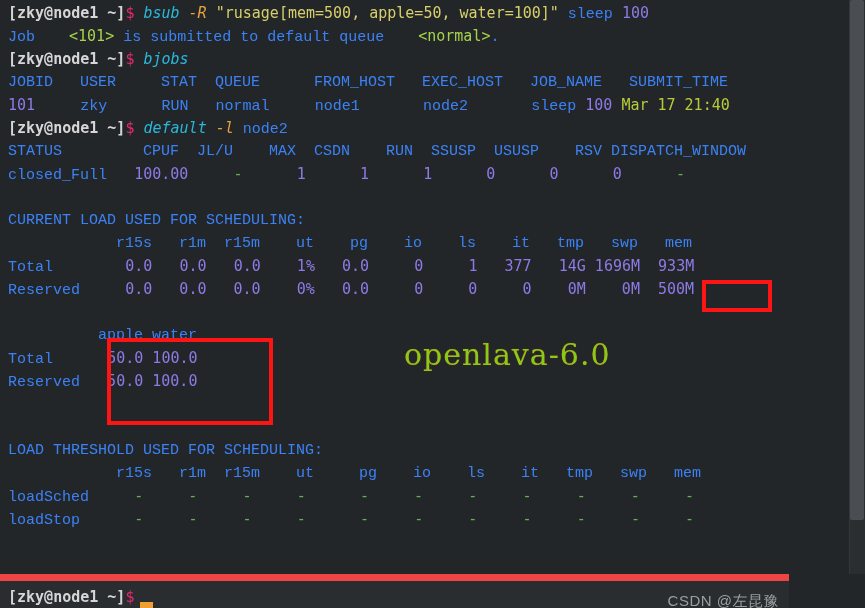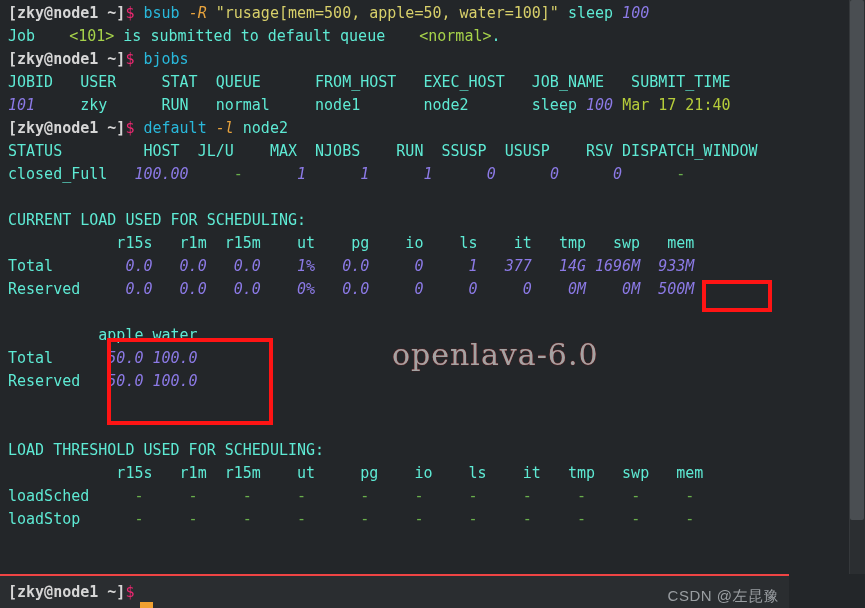--- a/index.html
+++ b/index.html
@@ -31,27 +31,27 @@
   }
   .line {
     white-space:pre;
     height:23px;
     line-height:23px;
     letter-spacing:0px;
   }
   .blank { height:23px; }
 
   
-  .c-white   { color:#5eead4; }
+  .c-white   { color:#3b82f6;font-family:Liberation Mono, monospace; }
   .c-dim     { color:#d6d6d6;font-weight:bold; }
-  .c-cyan    { color:#29b8db; }
+  .c-cyan    { color:#29b8db;font-style:italic; }
   .c-magenta { color:#e8276f; }
   .c-orange  { color:#e8a33d; font-style:italic; }
   .c-yellow  { color:#d7cf6a; }
-  .c-purple  { color:#8c7ae6;font-style:italic; }
+  .c-purple  { color:#8c7ae6; }
   .c-green   { color:#6ab04c; }
   .c-lgreen  { color:#a6d24a;margin-left:25px; }
   .c-ygreen  { color:#b5cc3a; }
 
   
   .scrollbar-track {
     position:absolute;
     right:0; top:0;
     width:16px; height:574px;
     background:#2b2e31;
@@ -64,21 +64,21 @@
     background:#4a4e52;
     border-radius:2px;
   }
 
   
   .bottom-bar {
     position:absolute;
     left:0; bottom:0;
     width:789px; height:34px;
     background:#2a2d30;
-    border-top:2px solid #ef4444;
+    border-top:7px solid #ef4444;
   }
   .bottom-prompt {
     position:absolute;
     left:8px; top:5px;
     white-space:pre;
     font-size:15px;
     line-height:23px;
   }
   .cursor-block {
     position:absolute;
@@ -100,25 +100,25 @@
     position:absolute;
     border:4px solid #ff1414;
     pointer-events:none;
   }
   #box-mem  { left:702px; top:280px; width:70px; height:32px; }
   #box-res  { left:107px; top:338px; width:166px; height:87px; }
 
   
   .openlava-mark {
     position:absolute;
-    left:392px; top:343px;
+    left:404px; top:343px;
     font-family:"DejaVu Serif","Liberation Serif",serif;
     font-size:30px;
     letter-spacing:1px;
-    color:#a3a3a3;
+    color:#84cc16;
     text-shadow:0 0 1px #c02020;
   }
 </style>
 </head>
 <body>
 
 <div id="terminal">
 
   <div class="scroll-area">
 
@@ -128,21 +128,21 @@
 
     <div class="line"><span class="c-dim">[zky@node1 ~]</span><span class="c-magenta">$</span><span class="c-white"> </span><span class="c-cyan">bjobs</span></div>
 
     <div class="line c-white">JOBID   USER     STAT  QUEUE      FROM_HOST   EXEC_HOST   JOB_NAME   SUBMIT_TIME</div>
 
     <div class="line"><span class="c-purple">101</span><span>     </span><span class="c-white">zky</span><span>      </span><span class="c-white">RUN</span><span>   </span><span class="c-white">normal</span><span>     </span><span class="c-white">node1</span><span>       </span><span class="c-white">node2</span><span>       </span><span class="c-white">sleep</span><span> </span><span class="c-purple">100</span><span> </span><span class="c-ygreen">Mar 17 21:40</span></div>
 
     <div class="line"><span class="c-dim">[zky@node1 ~]</span><span class="c-magenta">$</span><span class="c-white"> </span><span class="c-cyan">default</span><span class="c-white"> </span><span class="c-orange">-l</span><span class="c-white"> </span><span class="c-white">node2</span></div>
 
 
-    <div class="line c-white">STATUS         HOST  JL/U    MAX  NJOBS    RUN  SSUSP  USUSP    RSV DISPATCH_WINDOW</div>
+    <div class="line c-white">STATUS         CPUF  JL/U    MAX  CSDN    RUN  SSUSP  USUSP    RSV DISPATCH_WINDOW</div>
 
     <div class="line"><span class="c-white">closed_Full</span><span>   </span><span class="c-purple">100.00</span><span>     </span><span class="c-green">-</span><span>      </span><span class="c-purple">1</span><span>      </span><span class="c-purple">1</span><span>      </span><span class="c-purple">1</span><span>      </span><span class="c-purple">0</span><span>      </span><span class="c-purple">0</span><span>      </span><span class="c-purple">0</span><span>      </span><span class="c-green">-</span></div>
 
     <div class="blank"></div>
 
     <div class="line c-white">CURRENT LOAD USED FOR SCHEDULING:</div>
 
     <div class="line c-white">            r15s   r1m  r15m    ut    pg    io    ls    it   tmp   swp   mem</div>
 
     <div class="line"><span class="c-white">Total</span><span class="c-purple">        0.0   0.0   0.0    1%   0.0     0     1   377   14G 1696M  933M</span></div>

